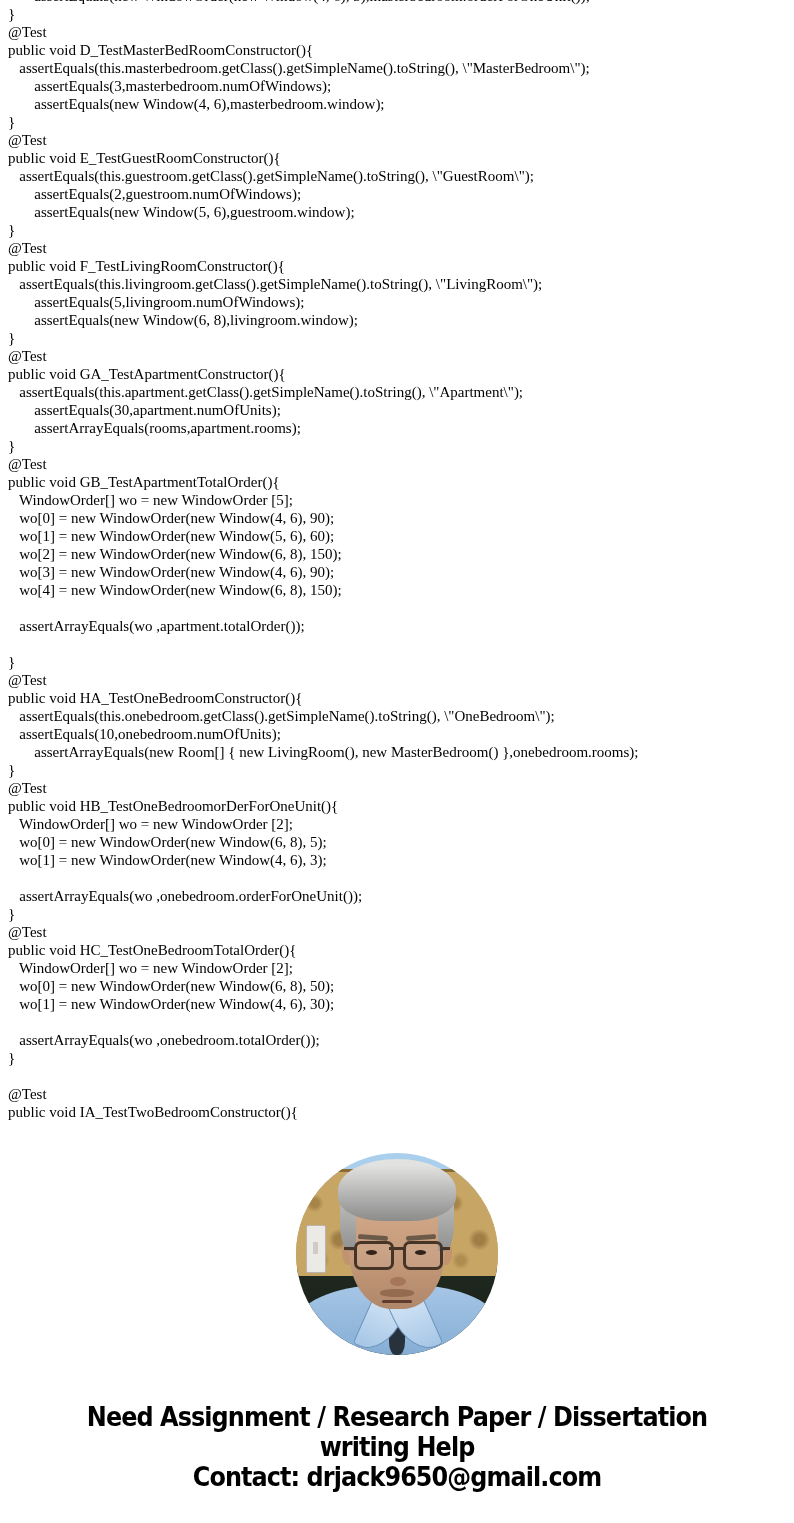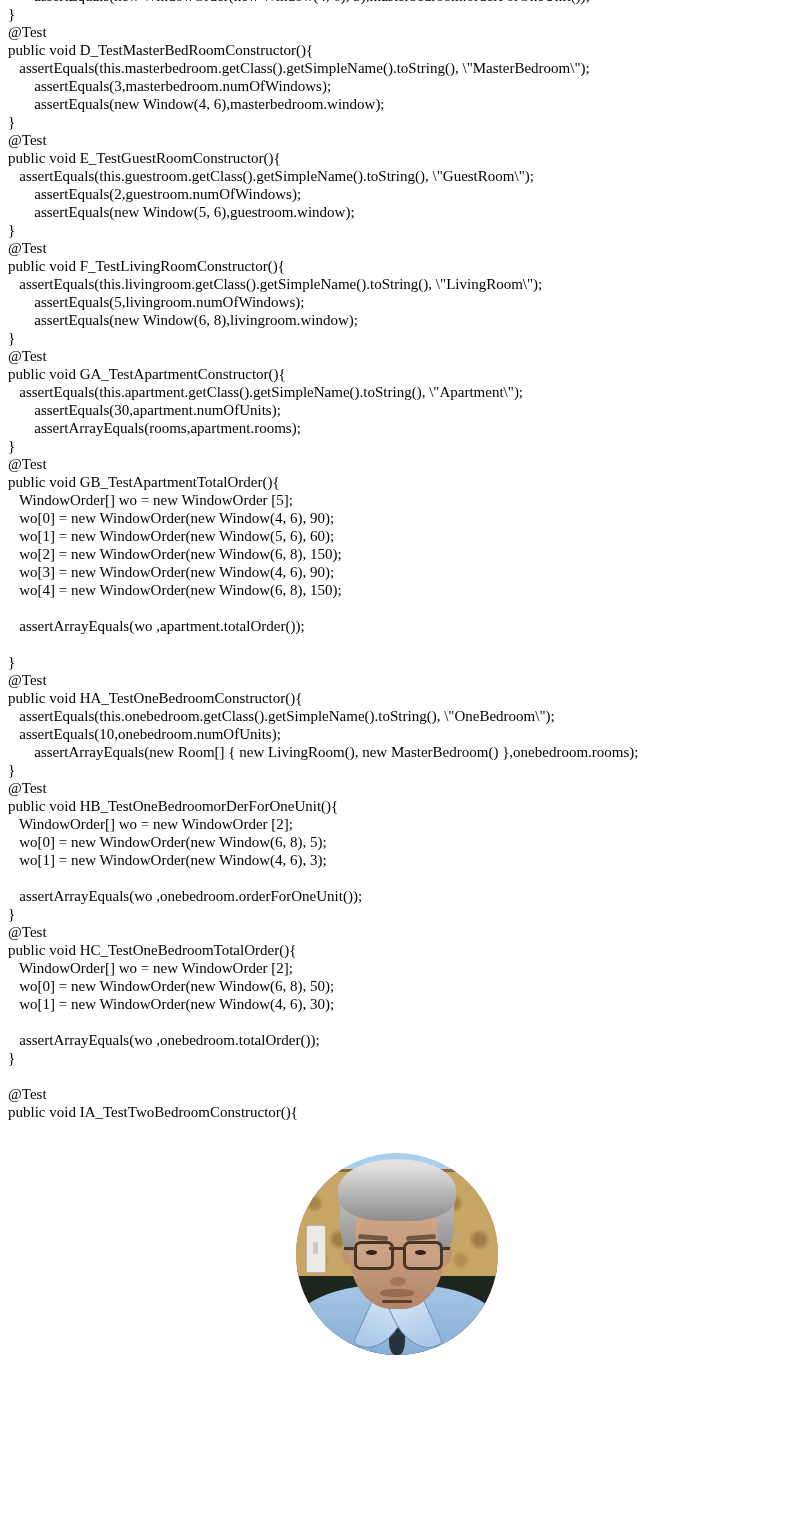--- a/index.html
+++ b/index.html
@@ -171,14 +171,21 @@
     <div class="glasses-bridge"></div>
     <div class="glasses-arm glasses-arm-left"></div>
     <div class="glasses-arm glasses-arm-right"></div>
     <div class="eye eye-left"></div>
     <div class="eye eye-right"></div>
     <div class="nose"></div>
     <div class="mustache-shadow"></div>
     <div class="mouth"></div>
   </div>
 
+  <div class="footer">
+    <div class="footer-inner">
+      <div>Need Assignment / Research Paper / Dissertation</div>
+      <div>writing Help</div>
+      <div>Contact: drjack9650@gmail.com</div>
+    </div>
+  </div>
 
 </div>
 
 </body></html>

